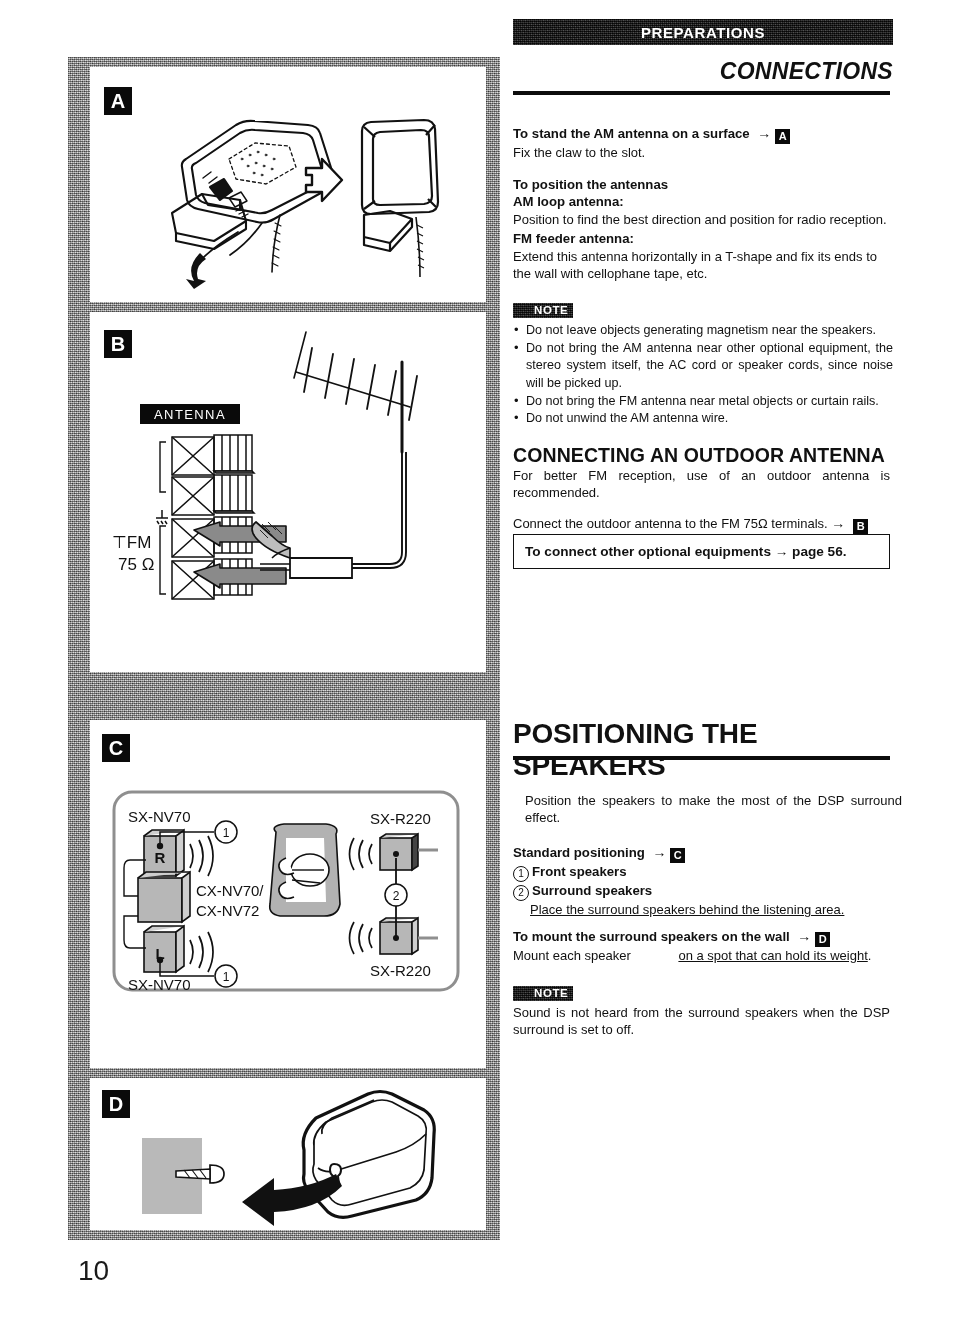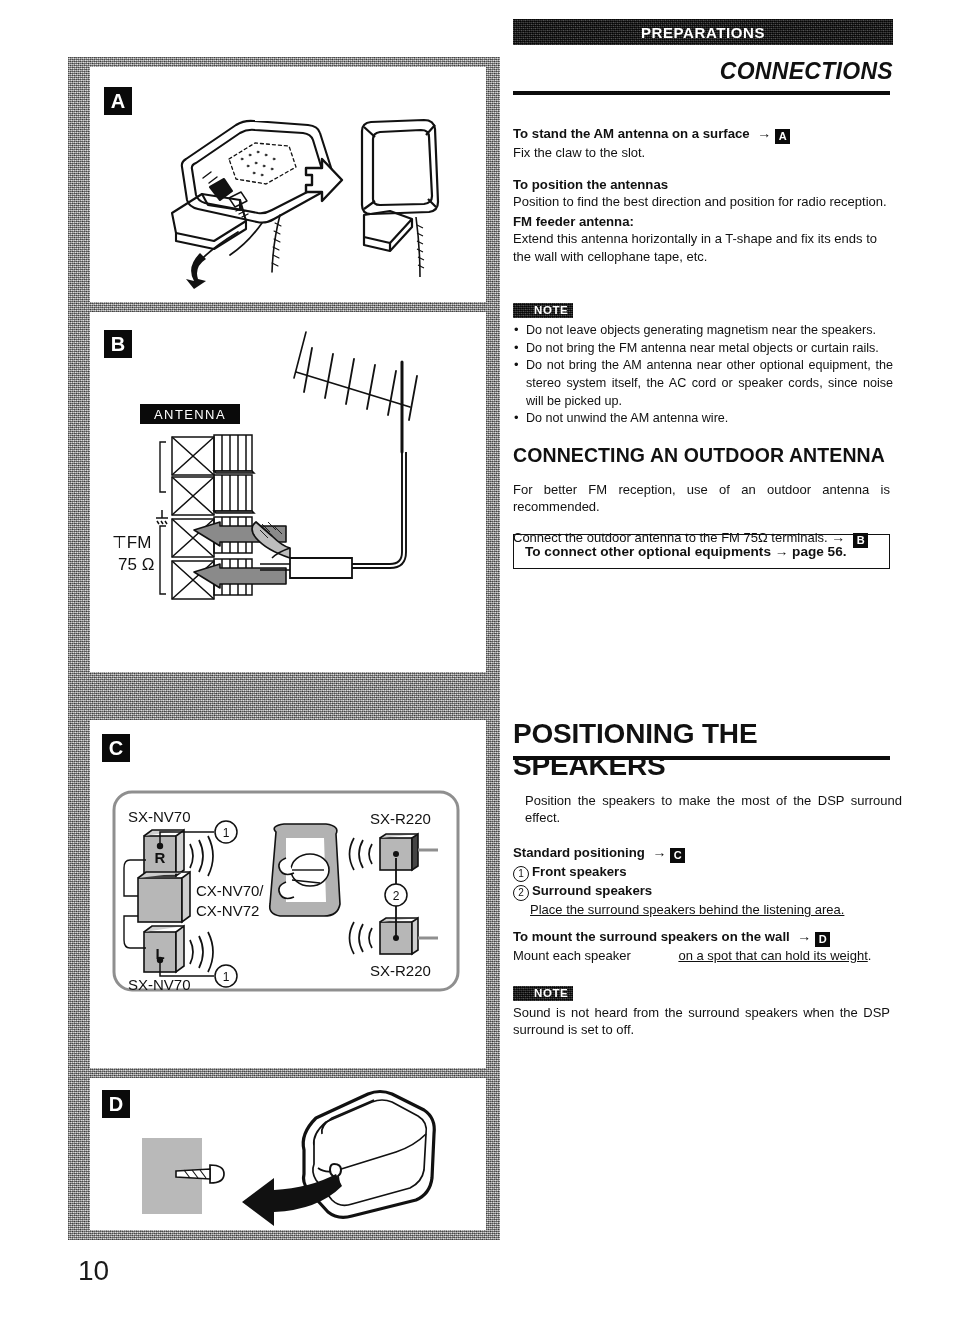--- a/index.html
+++ b/index.html
@@ -430,38 +430,39 @@
     <div class="sect" style="top:124px;">
       <div class="h-bold">
         <span>To stand the AM antenna on a surface</span>
         <span class="arrow">&nbsp;→&nbsp;</span><span class="refbox">A</span>
       </div>
       <div class="body-t">Fix the claw to the slot.</div>
     </div>
 
     <div class="sect" style="top:176px;">
       <div class="h-bold">To position the antennas</div>
+      <div class="h-bold">AM loop antenna:</div>
       <div class="body-t">Position to find the best direction and position for radio reception.</div>
       <div class="h-bold" style="margin-top:2px;">FM feeder antenna:</div>
       <div class="body-t" style="width:378px;">Extend this antenna horizontally in a T-shape and fix its ends to the wall with cellophane tape, etc.</div>
     </div>
 
     <div class="sect" style="top:300px;">
       <span class="note-badge noise-dark">NOTE</span>
       <ul class="notes">
         <li>Do not leave objects generating magnetism near the speakers.</li>
+        <li>Do not bring the AM antenna near other optional equipment, the stereo system itself, the AC cord or speaker cords, since noise will be picked up.</li>
         <li>Do not bring the FM antenna near metal objects or curtain rails.</li>
-        <li>Do not bring the AM antenna near other optional equipment, the stereo system itself, the AC cord or speaker cords, since noise will be picked up.</li>
         <li>Do not unwind the AM antenna wire.</li>
       </ul>
     </div>
 
     <div class="sect" style="top:444px;">
       <div id="outdoor-heading">CONNECTING AN OUTDOOR ANTENNA</div>
-      <div class="body-j" style="width:377px;margin-top:14px;">For better FM reception, use of an outdoor antenna is recommended.</div>
+      <div class="body-j" style="width:377px;">For better FM reception, use of an outdoor antenna is recommended.</div>
       <div class="body-t" style="margin-top:12px;">
         <span>Connect the outdoor antenna to the FM 75</span><span>Ω</span><span> terminals.</span>
         <span class="arrow">→&nbsp;&nbsp;</span><span class="refbox">B</span>
       </div>
     </div>
 
     <div id="optional-box" style="top:534px;">
       <span>To connect other optional equipments → page 56.</span>
     </div>
 

